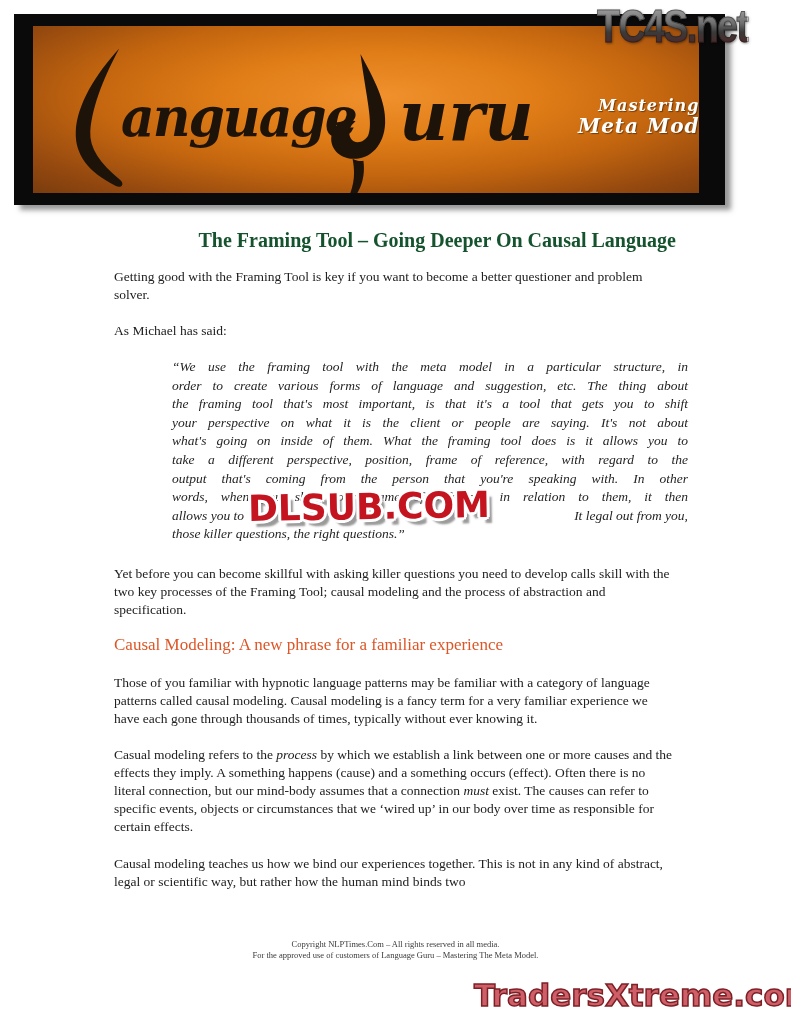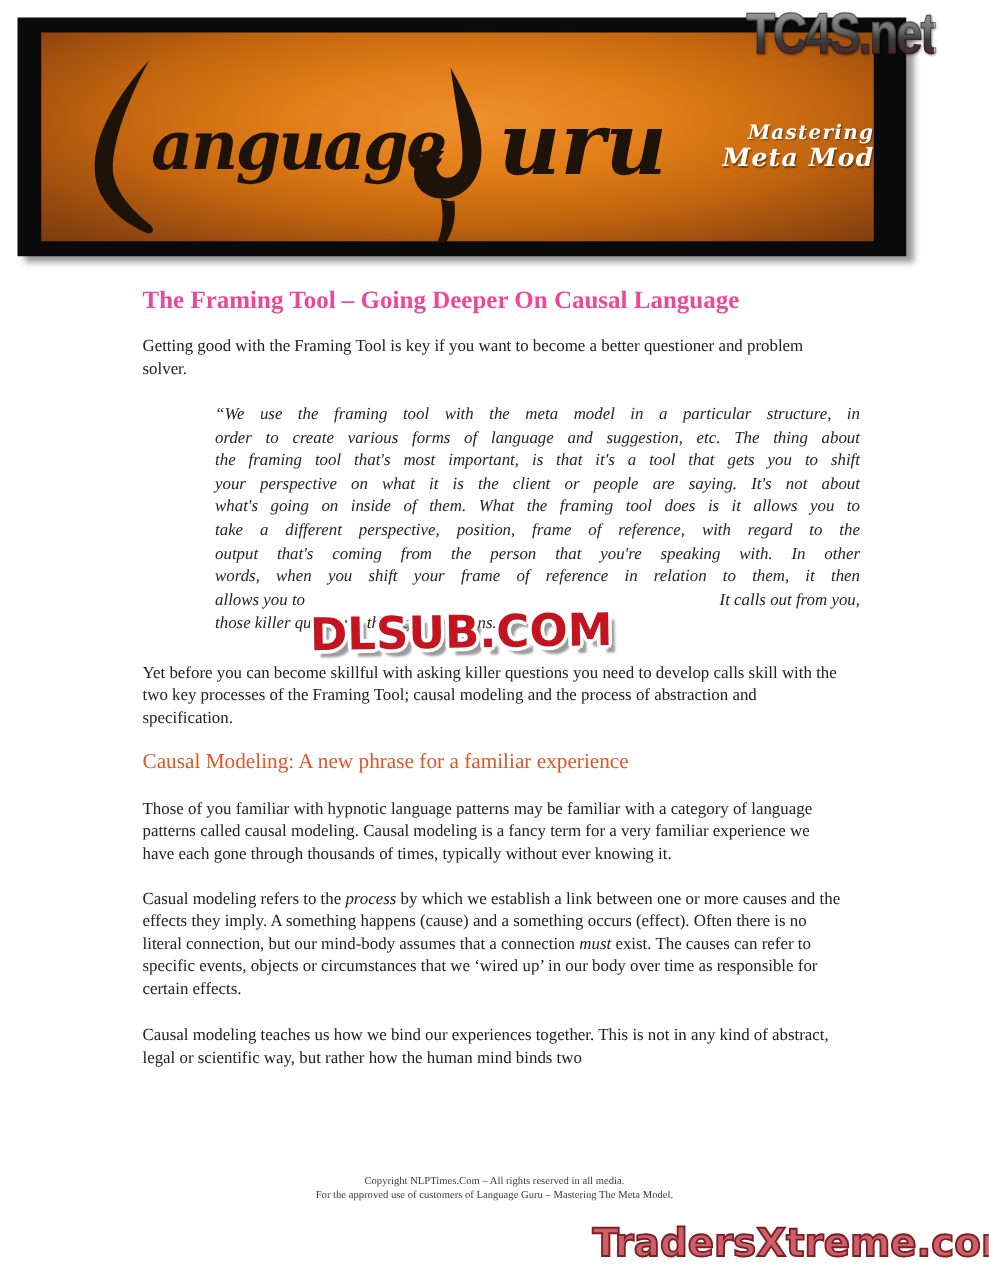--- a/index.html
+++ b/index.html
@@ -70,21 +70,21 @@
     color:#ce5f68;-webkit-text-stroke:1.5px #7c2026;
     text-shadow:
       -2px 0 1px #fff, 2px 0 1px #fff, 0 -2px 1px #fff, 0 2px 1px #fff,
       -2px -2px 1px #fff, 2px 2px 1px #fff, -2px 2px 1px #fff, 2px -2px 1px #fff;
   }
 
   
   .content{position:absolute;left:114px;top:219px;width:562px;}
   .h1{
     margin:8px 0 0 0;font-size:20px;line-height:26px;font-weight:bold;
-    color:#ec4899;font-family:"Liberation Serif", serif;
+    color:#14532d;font-family:"Liberation Serif", serif;text-align:right;
   }
   .h2{
     margin:15px 0 0 0;font-size:17px;line-height:22px;font-weight:normal;
     color:#dd5627;
   }
   .para{font-size:13.5px;line-height:18px;margin:0;}
   .mt15{margin-top:15px;} .mt18{margin-top:18px;} .mt19{margin-top:19px;} .mt21{margin-top:21px;}
   .ital{font-style:italic;}
 
   .quote{margin:18px 0 0 58px;width:516px;font-style:italic;color:#242424;}
@@ -126,33 +126,34 @@
 </div>
 
 <div class="wm-tc4s">TC4S.net</div>
 <div class="wm-dlsub">DLSUB.COM</div>
 <div class="wm-traders">TradersXtreme.com</div>
 
 <div class="content">
   <h1 class="h1">The Framing Tool – Going Deeper On Causal Language</h1>
 
   <p class="para mt15">Getting good with the Framing Tool is key if you want to become a better questioner and problem solver.</p>
+  <p class="para mt18">As Michael has said:</p>
 
   <div class="quote">
     <div class="q-line">“We use the framing tool with the meta model in a particular structure, in</div>
     <div class="q-line">order to create various forms of language and suggestion, etc. The thing about</div>
     <div class="q-line">the framing tool that's most important, is that it's a tool that gets you to shift</div>
     <div class="q-line">your perspective on what it is the client or people are saying. It's not about</div>
     <div class="q-line">what's going on inside of them. What the framing tool does is it allows you to</div>
     <div class="q-line">take a different perspective, position, frame of reference, with regard to the</div>
     <div class="q-line">output that's coming from the person that you're speaking with. In other</div>
     <div class="q-line">words, when you shift your frame of reference in relation to them, it then</div>
     <div class="q-line-split">
       <span>allows you to</span>
-      <span>It calls out from you,</span>
+      <span>It legal out from you,</span>
     </div>
     <div class="q-line-last">those killer questions, the right questions.”</div>
   </div>
 
   <p class="para mt21">Yet before you can become skillful with asking killer questions you need to develop calls skill with the two key processes of the Framing Tool; causal modeling and the process of abstraction and specification.</p>
 
   <h2 class="h2">Causal Modeling: A new phrase for a familiar experience</h2>
 
   <p class="para mt18">Those of you familiar with hypnotic language patterns may be familiar with a category of language patterns called causal modeling. Causal modeling is a fancy term for a very familiar experience we have each gone through thousands of times, typically without ever knowing it.</p>
 

